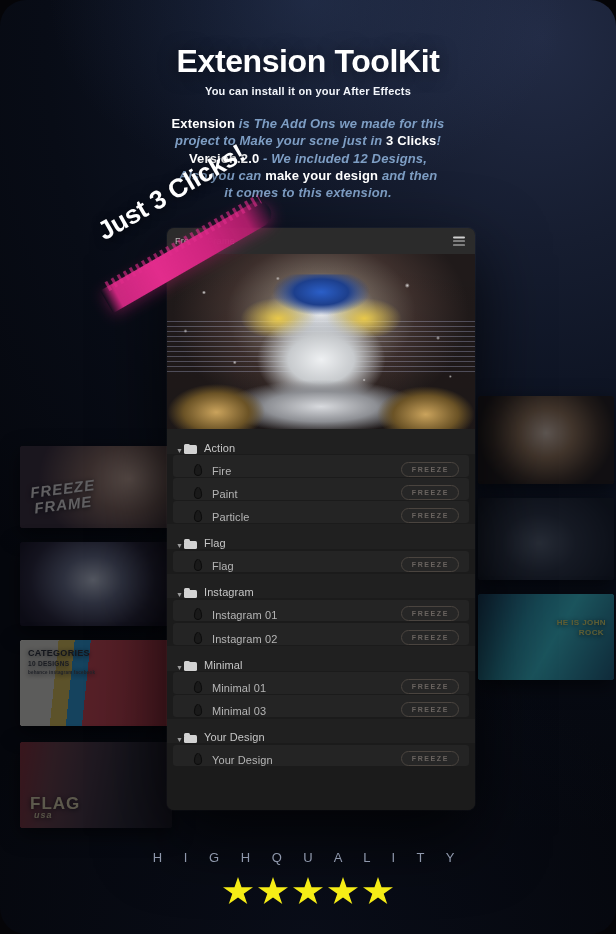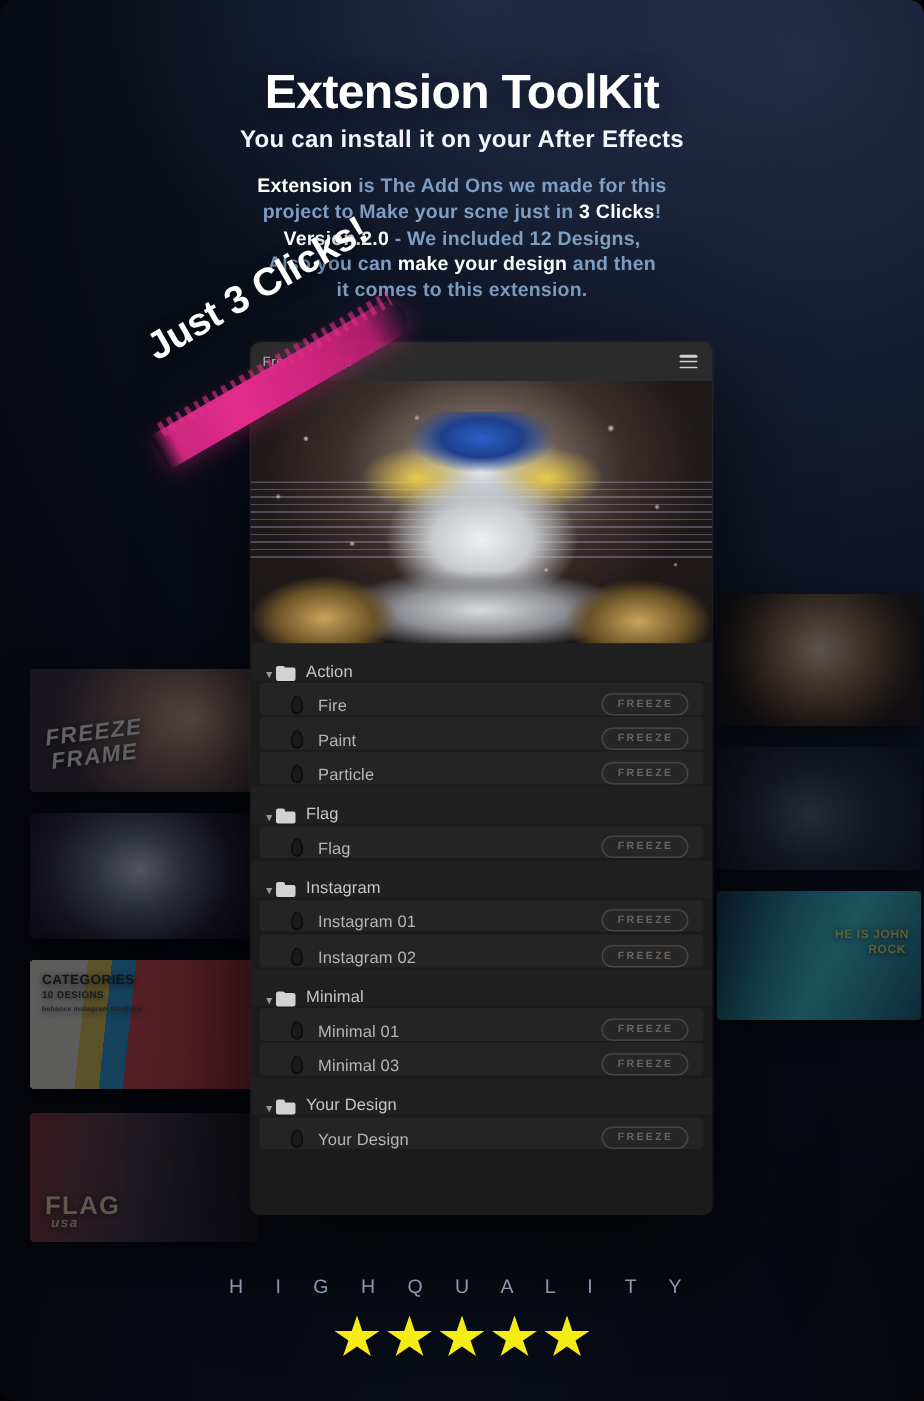--- a/index.html
+++ b/index.html
@@ -8,21 +8,21 @@
     width:616px; height:934px;
     background:#050508;
     font-family:"Liberation Sans", sans-serif;
     overflow:hidden;
   }
 
   
   .card{
     position:absolute; left:0; top:0;
     width:616px; height:934px;
-    border-radius:10px;
+    border-radius:26px;
     overflow:hidden;
     background:
       radial-gradient(115% 85% at 88% 4%, #222b45 0%, #161d30 26%, #0d1322 48%, #080c16 70%, #05070d 100%),
       #06080f;
   }
   .card-sheen{
     position:absolute; inset:0;
     background:
       radial-gradient(60% 30% at 50% 0%, rgba(60,80,125,.30), rgba(0,0,0,0) 70%),
       radial-gradient(80% 45% at 50% 100%, rgba(10,14,26,.85), rgba(0,0,0,0) 75%);
@@ -31,32 +31,32 @@
 
   
   .headline{ position:absolute; top:44px; left:0; width:616px; text-align:center; }
   .title{
     font-size:32px; font-weight:bold; color:#ffffff;
     letter-spacing:-0.4px; line-height:1.08;
     text-shadow:0 2px 18px rgba(0,0,0,.55);
   }
   .subtitle{
     margin-top:6px;
-    font-size:16px; font-weight:bold; color:#f2f5fa;
+    font-size:11px; font-weight:bold; color:#f2f5fa;
     letter-spacing:.2px;
   }
 
   .blurb{
     position:absolute; top:115px; left:0; width:616px;
     text-align:center; line-height:1.33;
     font-size:13px; font-weight:bold; letter-spacing:.15px;
     color:#8fa7c6;
   }
   .blurb .w{ color:#ffffff; }
-  .blurb .b{ color:#7e9ec4; }
+  .blurb .b{ color:#7e9ec4;font-style:italic; }
 
   
   .thumb{
     position:absolute; overflow:hidden; border-radius:3px;
     box-shadow:0 6px 20px rgba(0,0,0,.55);
   }
   .thumb .veil{
     position:absolute; inset:0;
     background:rgba(7,10,20,.62);
     pointer-events:none;

